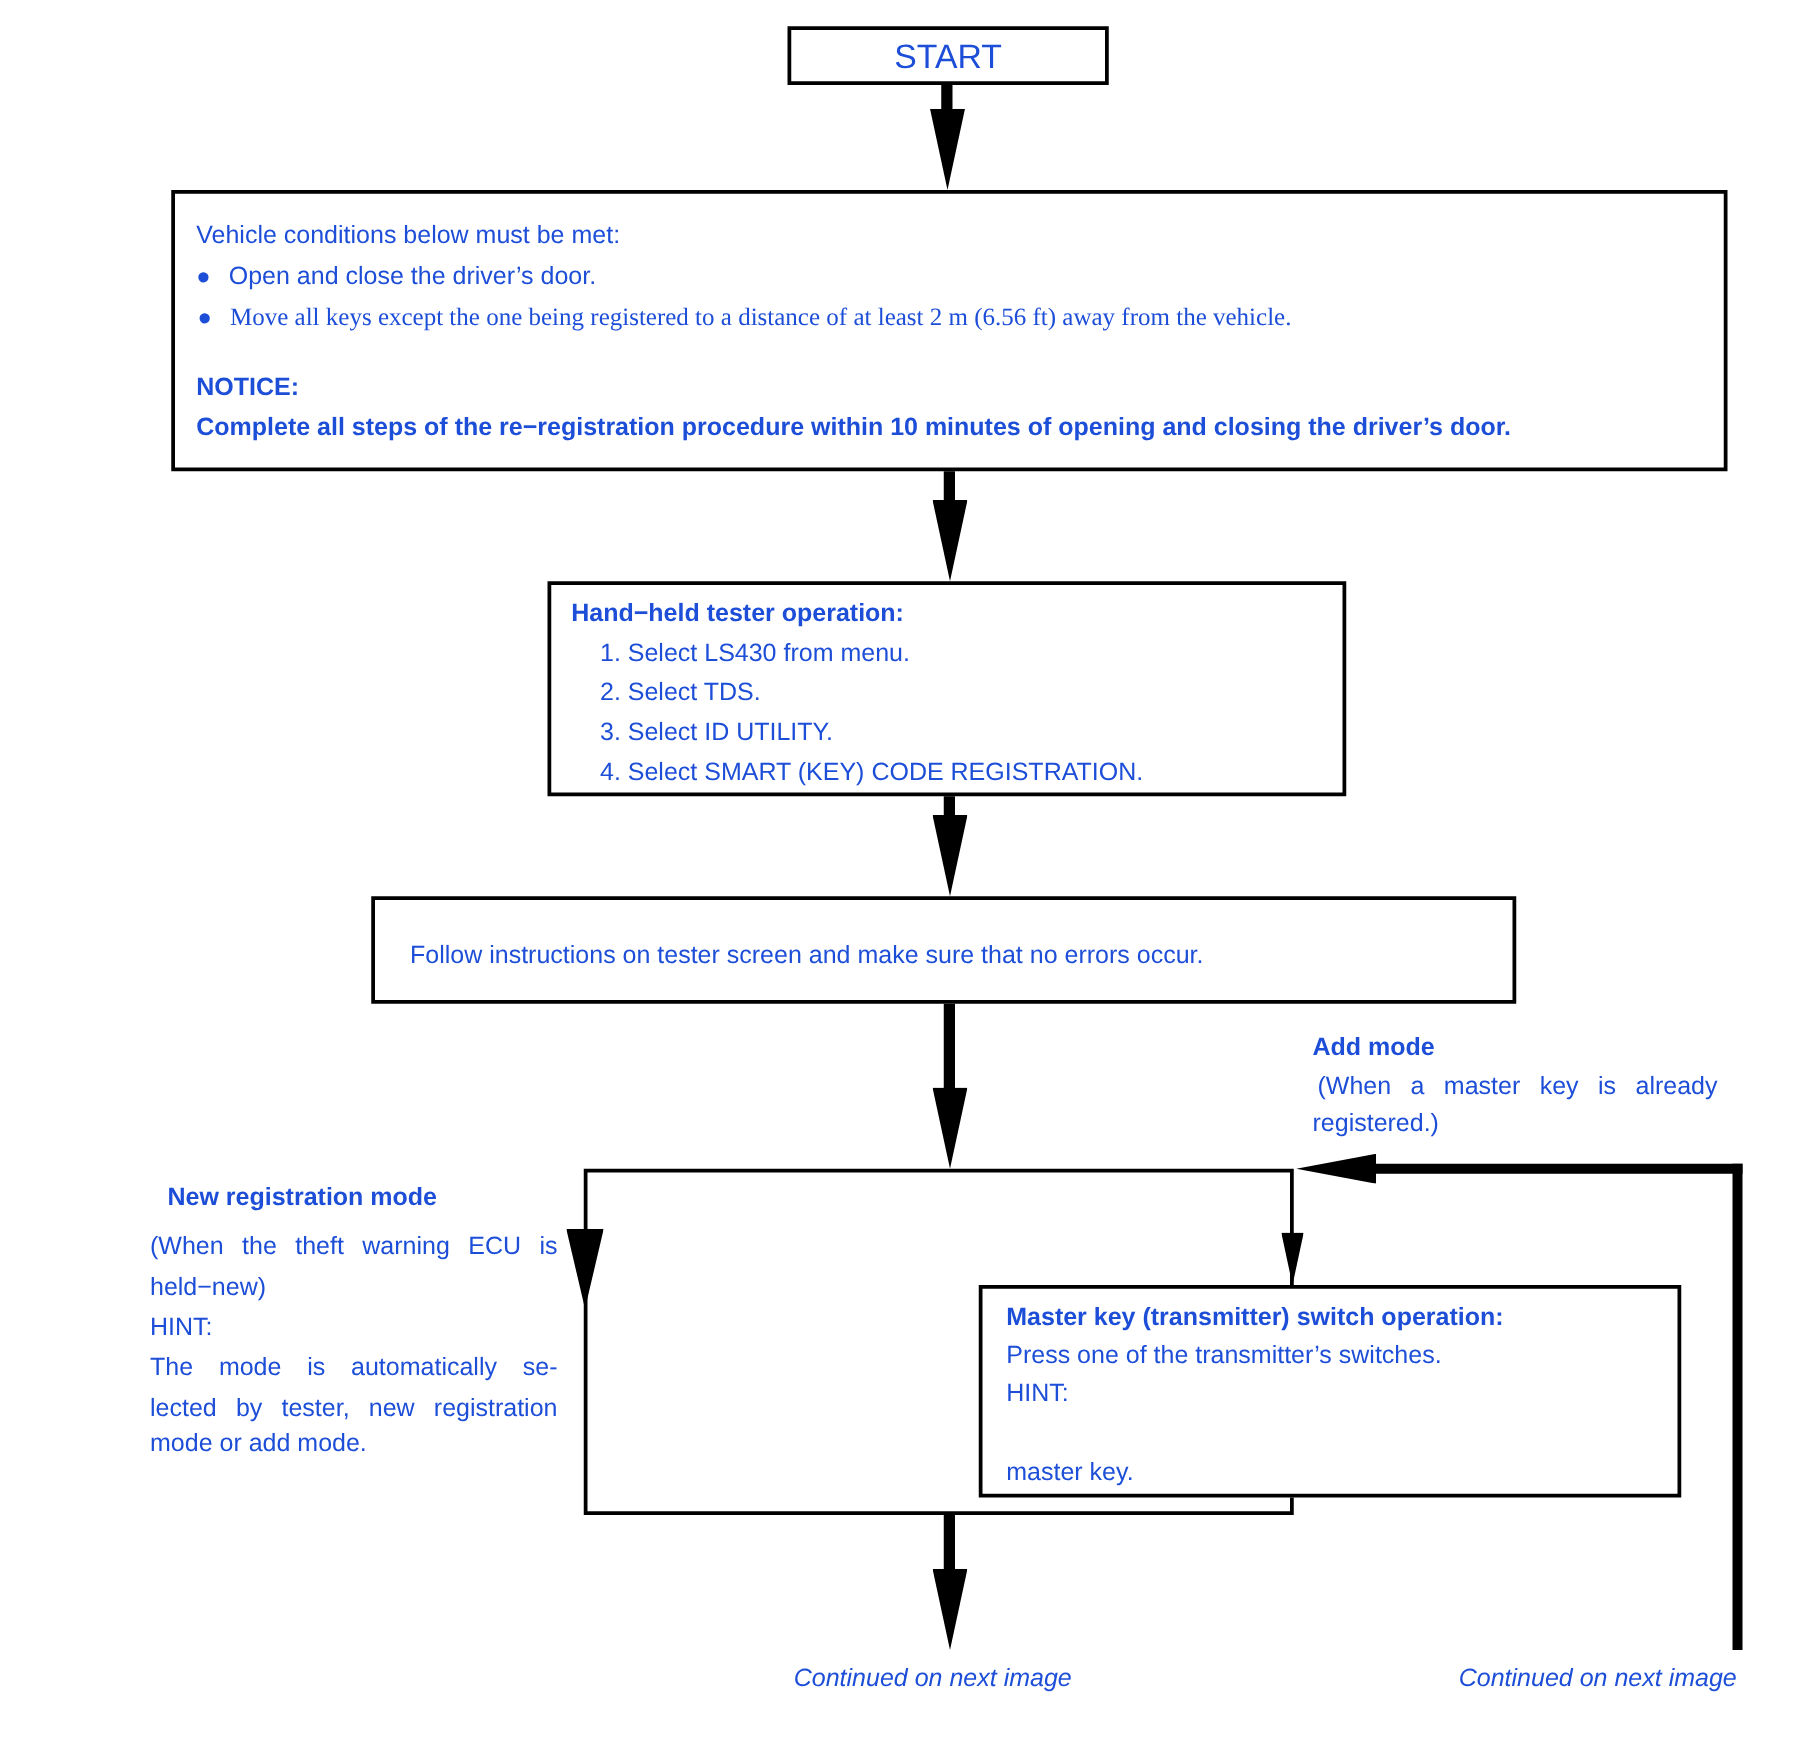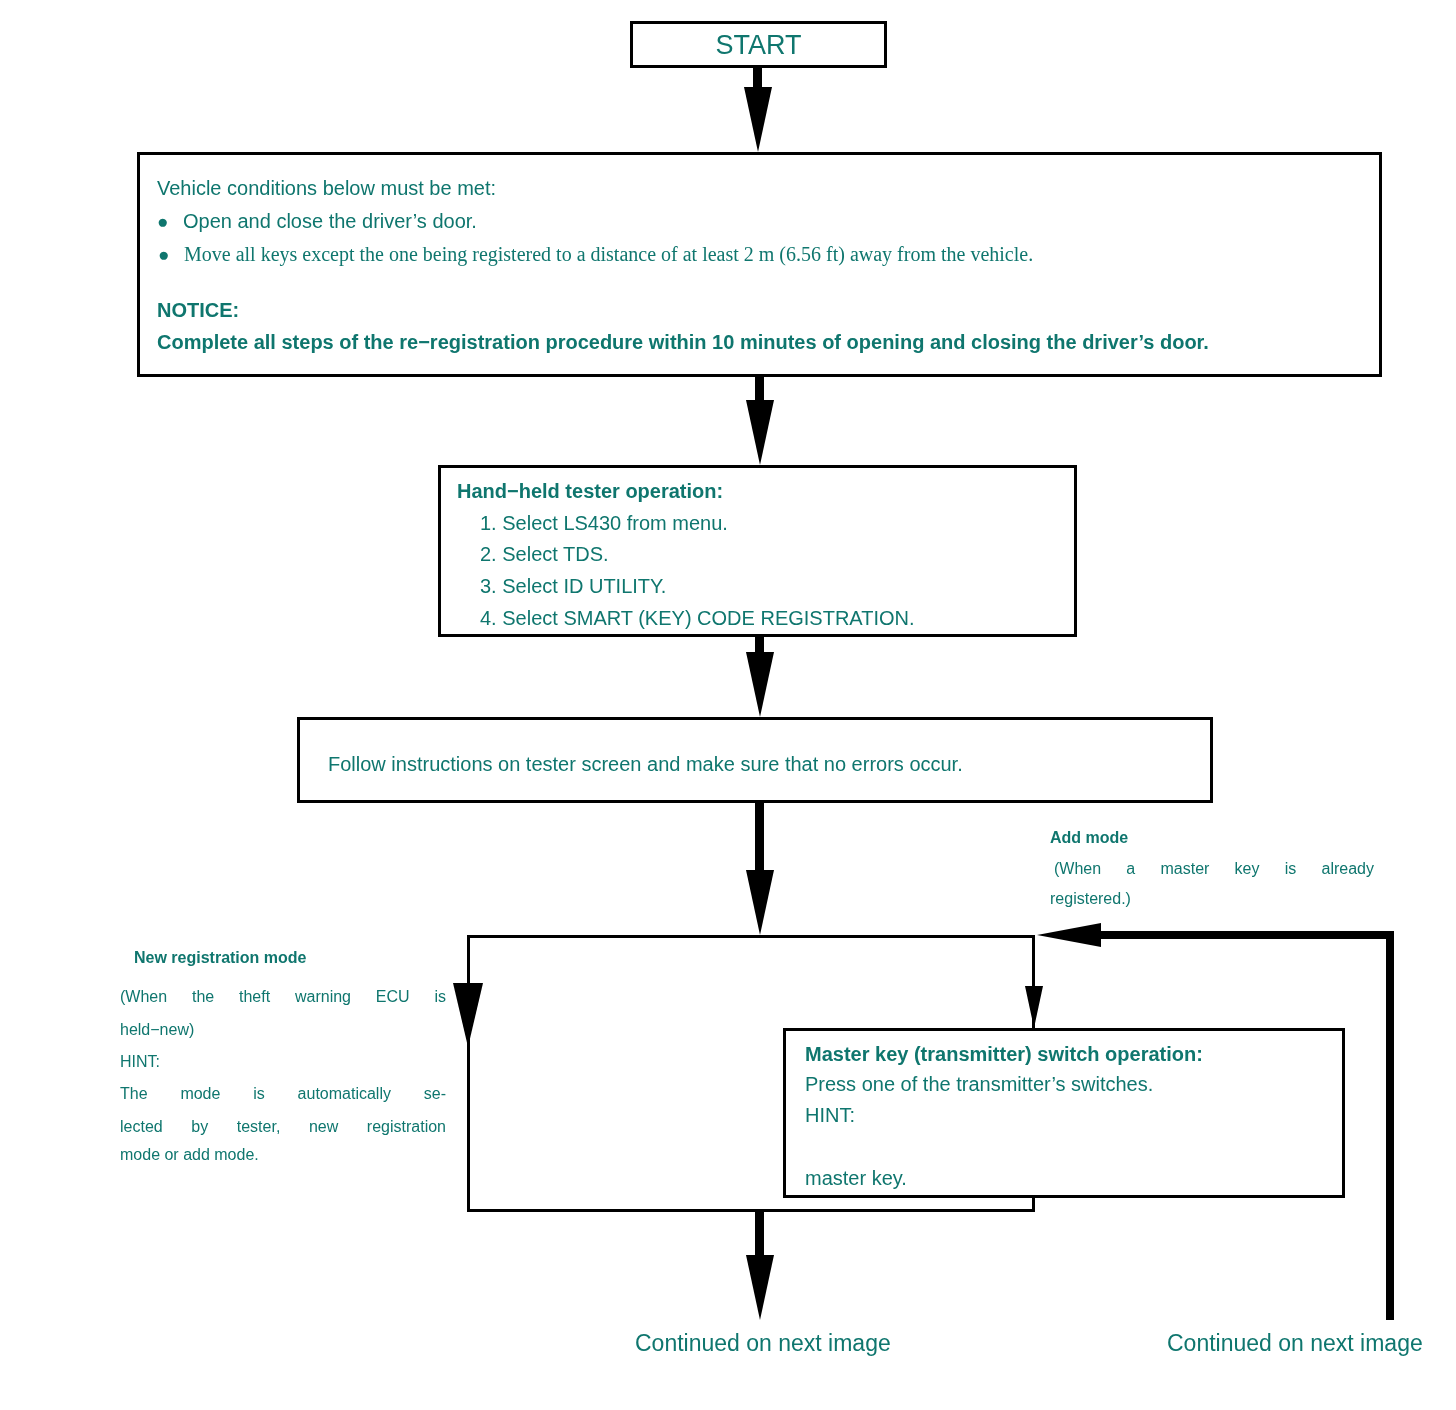--- a/index.html
+++ b/index.html
@@ -1,29 +1,29 @@
 <!DOCTYPE html>
 <html><head>
 <meta charset="utf-8">
 <style>
   html,body{margin:0;padding:0;background:#ffffff;}
   #canvas{
     position:relative;width:1456px;height:1410px;background:#ffffff;
-    font-family:"Liberation Sans",sans-serif;color:#0f766e;overflow:hidden;
+    font-family:"Liberation Sans",sans-serif;color:#1d4ed8;overflow:hidden;
   }
   .box{position:absolute;border:3px solid #000;background:#fff;box-sizing:border-box;}
   .line{position:absolute;height:24px;font-size:20px;line-height:24px;white-space:nowrap;}
   .b{font-weight:bold;}
-  .lblline{position:absolute;height:24px;font-size:16px;line-height:24px;}
+  .lblline{position:absolute;height:24px;font-size:20px;line-height:24px;}
   .justify{text-align:justify;text-align-last:justify;white-space:normal;}
   .shaft{position:absolute;background:#000;}
   .ah-down{position:absolute;background:#000;clip-path:polygon(50% 100%,0 0,100% 0);}
   .ah-left{position:absolute;background:#000;clip-path:polygon(0 50%,100% 0,100% 100%);}
   .bullet{display:inline-block;width:26px;font-size:19px;}
-  .ctext{position:absolute;font-size:23px;line-height:24px;white-space:nowrap;}
+  .ctext{position:absolute;font-size:20px;line-height:24px;white-space:nowrap;font-style:italic;}
 </style>
 </head>
 <body>
 
 <div id="canvas">
 
   <div class="box" style="left:630px;top:21px;width:257px;height:47px;text-align:center;">
     <div style="font-size:27px;line-height:42px;">START</div>
   </div>
 

